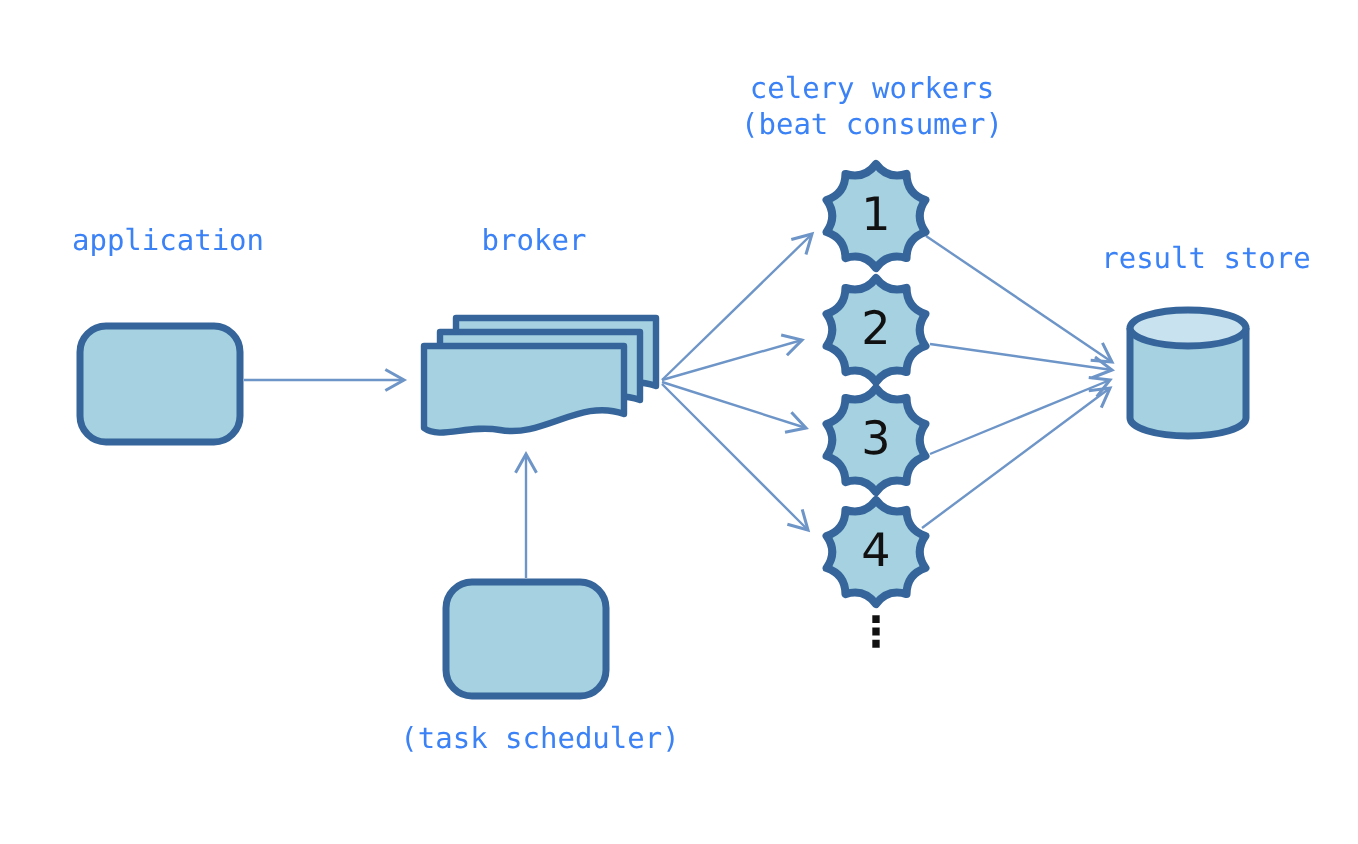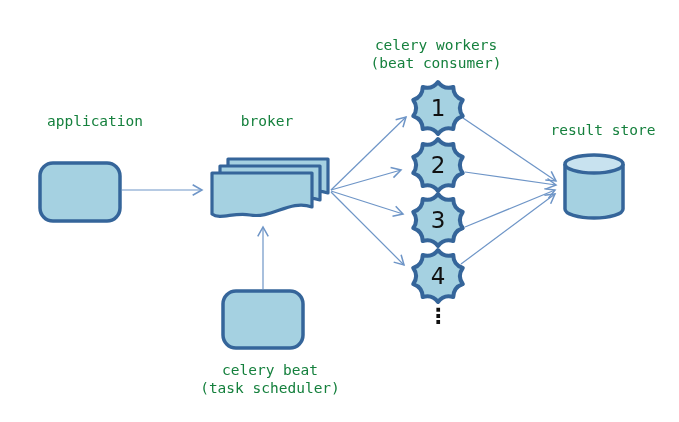--- a/index.html
+++ b/index.html
@@ -9,21 +9,21 @@
     background:#ffffff;
     font-family:"DejaVu Sans Mono", monospace;
     overflow:hidden;
   }
   #shapes{position:absolute;left:0;top:0;}
   .label{
     position:absolute;
     width:160px;
     text-align:center;
     font:14.5px/18px "DejaVu Sans Mono", monospace;
-    color:#15803d;
+    color:#3b82f6;
     white-space:nowrap;
   }
   .worker-num{
     position:absolute;
     left:413px;width:50px;
     text-align:center;
     font:23px/26px "DejaVu Sans", sans-serif;
     color:#111;
   }
   .more{
@@ -76,39 +76,38 @@
       <path transform="translate(438,220)" d="M0,-26 Q5.87,-18.07 15.28,-21.03 Q15.37,-11.17 24.73,-8.03 Q19,0 24.73,8.03 Q15.37,11.17 15.28,21.03 Q5.87,18.07 0,26 Q-5.87,18.07 -15.28,21.03 Q-15.37,11.17 -24.73,8.03 Q-19,0 -24.73,-8.03 Q-15.37,-11.17 -15.28,-21.03 Q-5.87,-18.07 0,-26 Z" fill="#A5D1E1" stroke="#35659A"></path>
       <path transform="translate(438,276)" d="M0,-26 Q5.87,-18.07 15.28,-21.03 Q15.37,-11.17 24.73,-8.03 Q19,0 24.73,8.03 Q15.37,11.17 15.28,21.03 Q5.87,18.07 0,26 Q-5.87,18.07 -15.28,21.03 Q-15.37,11.17 -24.73,8.03 Q-19,0 -24.73,-8.03 Q-15.37,-11.17 -15.28,-21.03 Q-5.87,-18.07 0,-26 Z" fill="#A5D1E1" stroke="#35659A"></path>
     </g>
 
     <g stroke-width="3.5">
       <path d="M565,164 L565,209 A29,9 0 0 0 623,209 L623,164" fill="#A5D1E1" stroke="#35659A"></path>
       <ellipse cx="594" cy="164" rx="29" ry="9" fill="#C8E2EF" stroke="#35659A"></ellipse>
     </g>
   </svg>
 
-  <div class="label" style="left:15px;top:112px">
+  <div class="label" style="left:4px;top:112px">
     <div>application</div>
   </div>
 
   <div class="label" style="left:187px;top:112px">
     <div>broker</div>
   </div>
 
   <div class="label" style="left:356px;top:36px">
     <div>celery workers</div>
     <div>(beat consumer)</div>
   </div>
 
   <div class="label" style="left:523px;top:121px">
     <div>result store</div>
   </div>
 
   <div class="label" style="left:190px;top:361px">
-    <div>celery beat</div>
     <div>(task scheduler)</div>
   </div>
 
   <div class="worker-num" style="top:95px">1</div>
   <div class="worker-num" style="top:152px">2</div>
   <div class="worker-num" style="top:207px">3</div>
   <div class="worker-num" style="top:263px">4</div>
 
   <div class="more">⋮</div>
 

